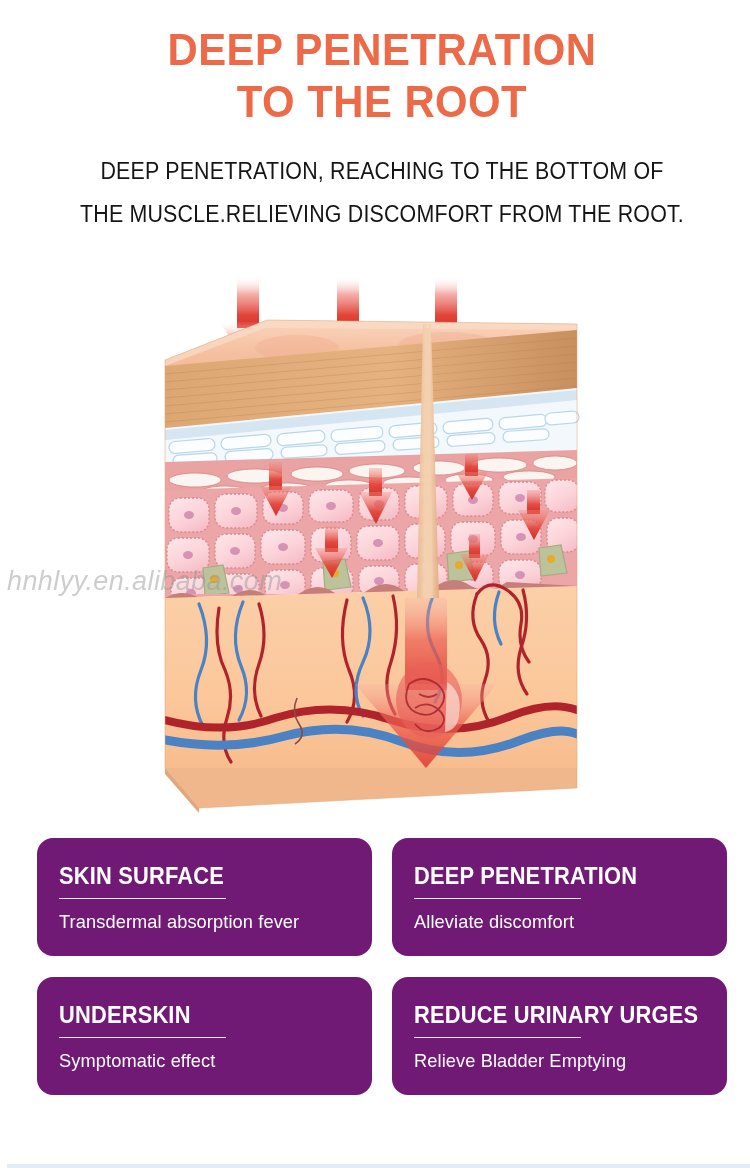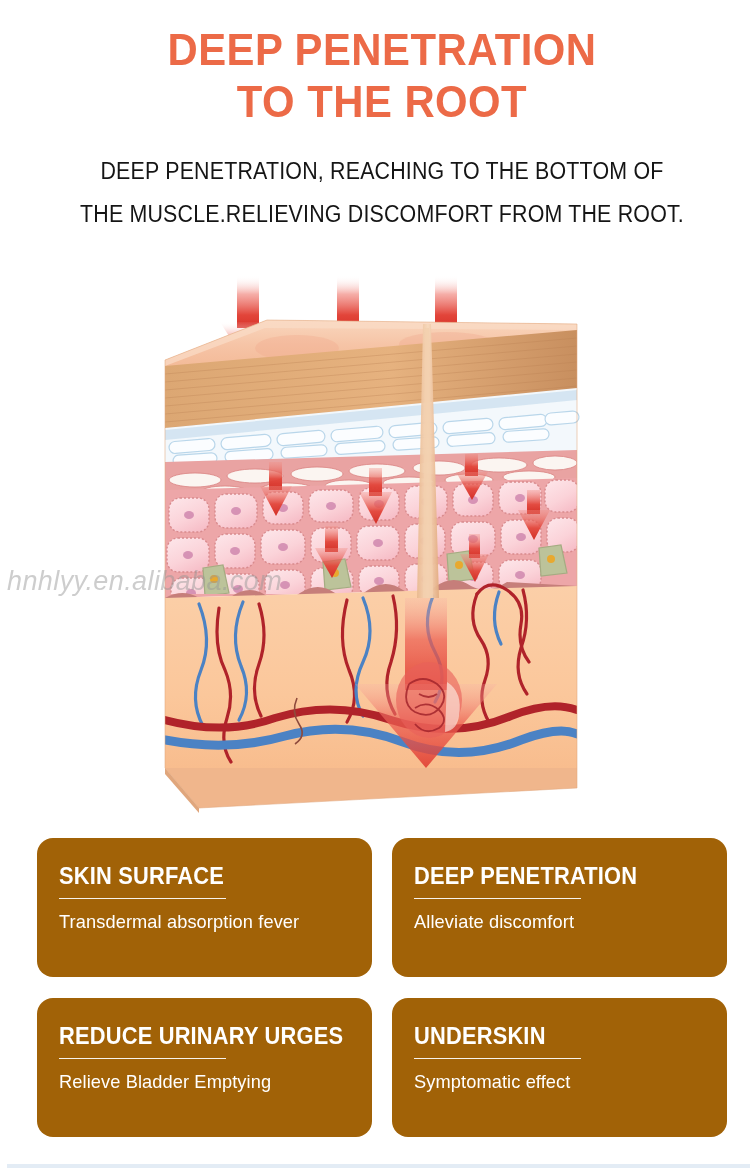--- a/index.html
+++ b/index.html
@@ -94,23 +94,23 @@
     position: absolute;
     left: 30px;
     top: 838px;
     width: 690px;
     display: grid;
     grid-template-columns: 1fr 1fr;
     column-gap: 20px;
     row-gap: 21px;
   }
   .card {
-    background: #a16207;
+    background: #701a75;
     border-radius: 16px;
-    height: 139px;
+    height: 118px;
     box-sizing: border-box;
     padding: 26px 22px 0 22px;
     overflow: hidden;
   }
   .card-title {
     color: #ffffff;
     font-family: "Liberation Sans", sans-serif;
     font-weight: 700;
     font-size: 23px;
     line-height: 25px;
@@ -486,28 +486,28 @@
       <div class="card-desc">Transdermal absorption fever</div>
     </div>
 
     <div class="card">
       <div class="card-title">DEEP PENETRATION</div>
       <div class="card-rule"></div>
       <div class="card-desc">Alleviate discomfort</div>
     </div>
 
     <div class="card">
+      <div class="card-title">UNDERSKIN</div>
+      <div class="card-rule"></div>
+      <div class="card-desc">Symptomatic effect</div>
+    </div>
+
+    <div class="card">
       <div class="card-title">REDUCE URINARY URGES</div>
       <div class="card-rule"></div>
       <div class="card-desc">Relieve Bladder Emptying</div>
     </div>
 
-    <div class="card">
-      <div class="card-title">UNDERSKIN</div>
-      <div class="card-rule"></div>
-      <div class="card-desc">Symptomatic effect</div>
-    </div>
-
   </div>
 
   <div class="bottom-edge"></div>
 
 </div>
 
 </body></html>

